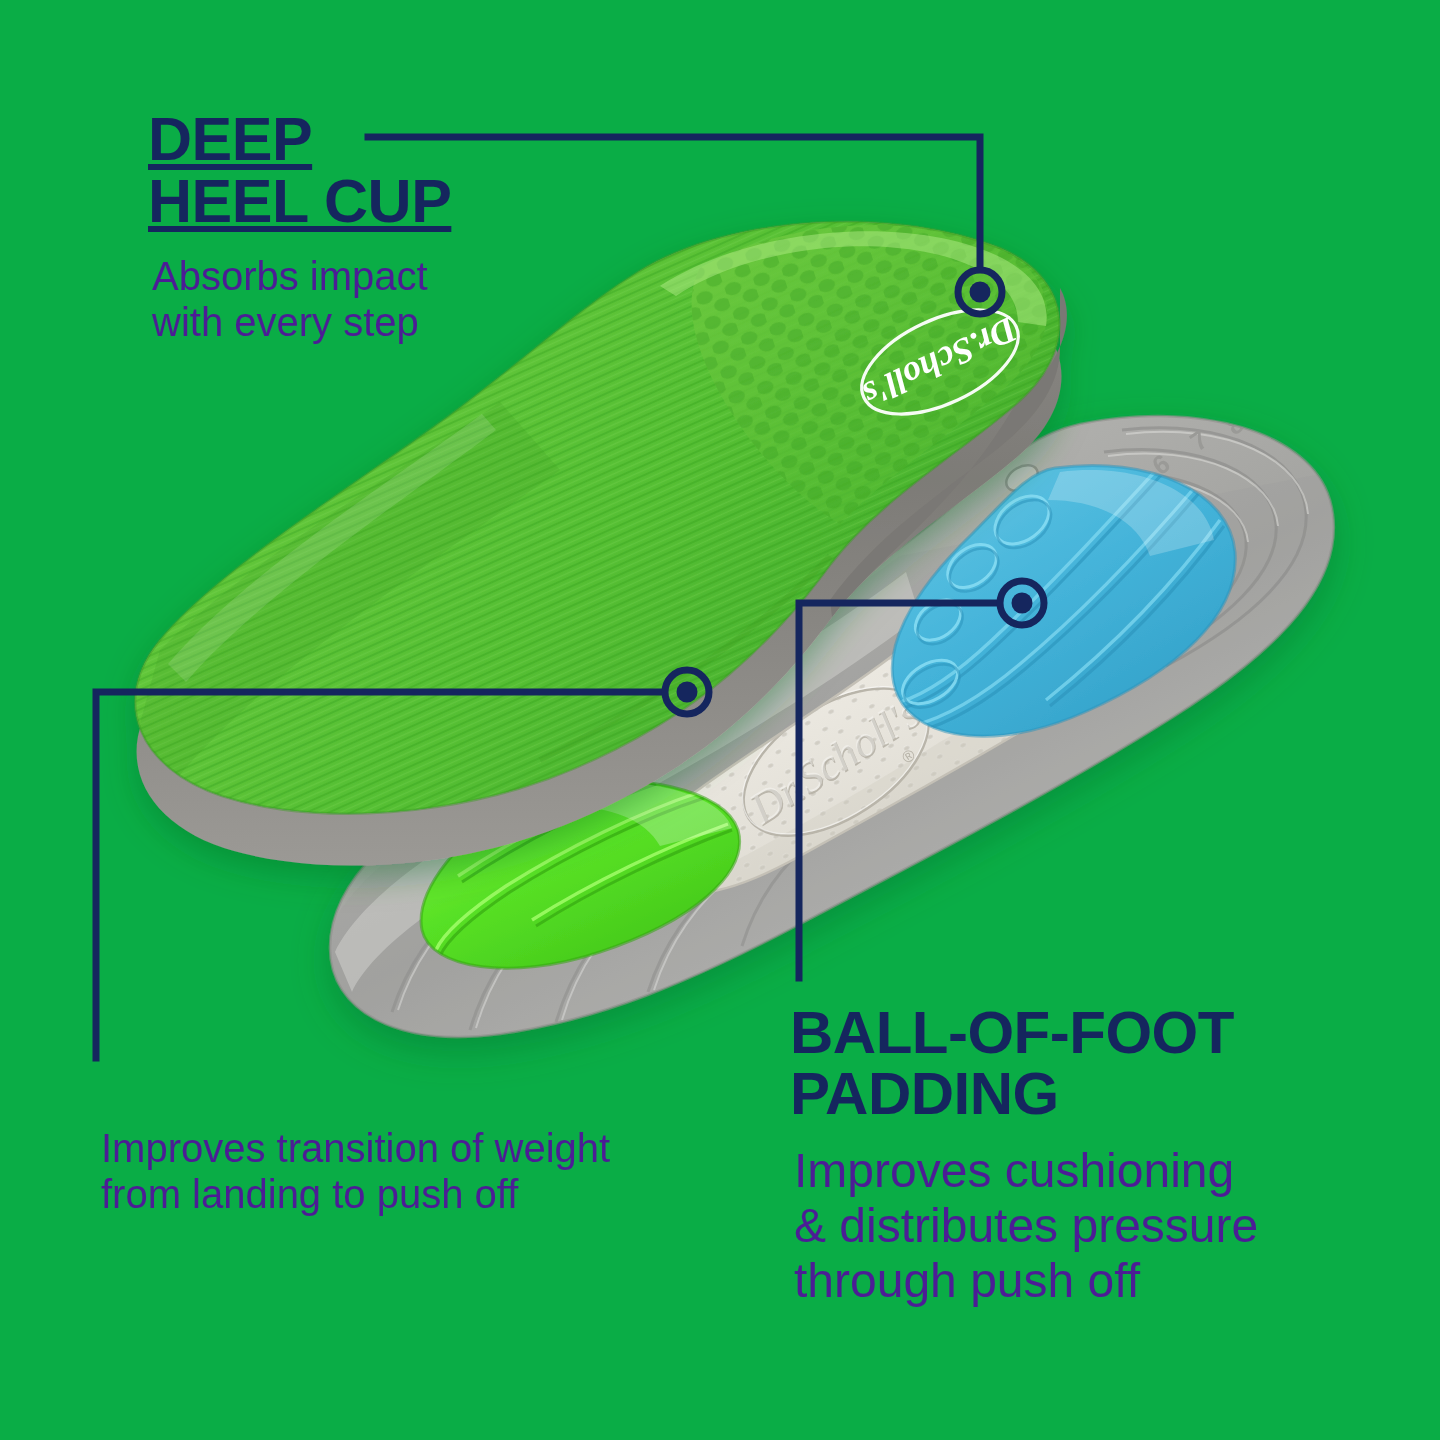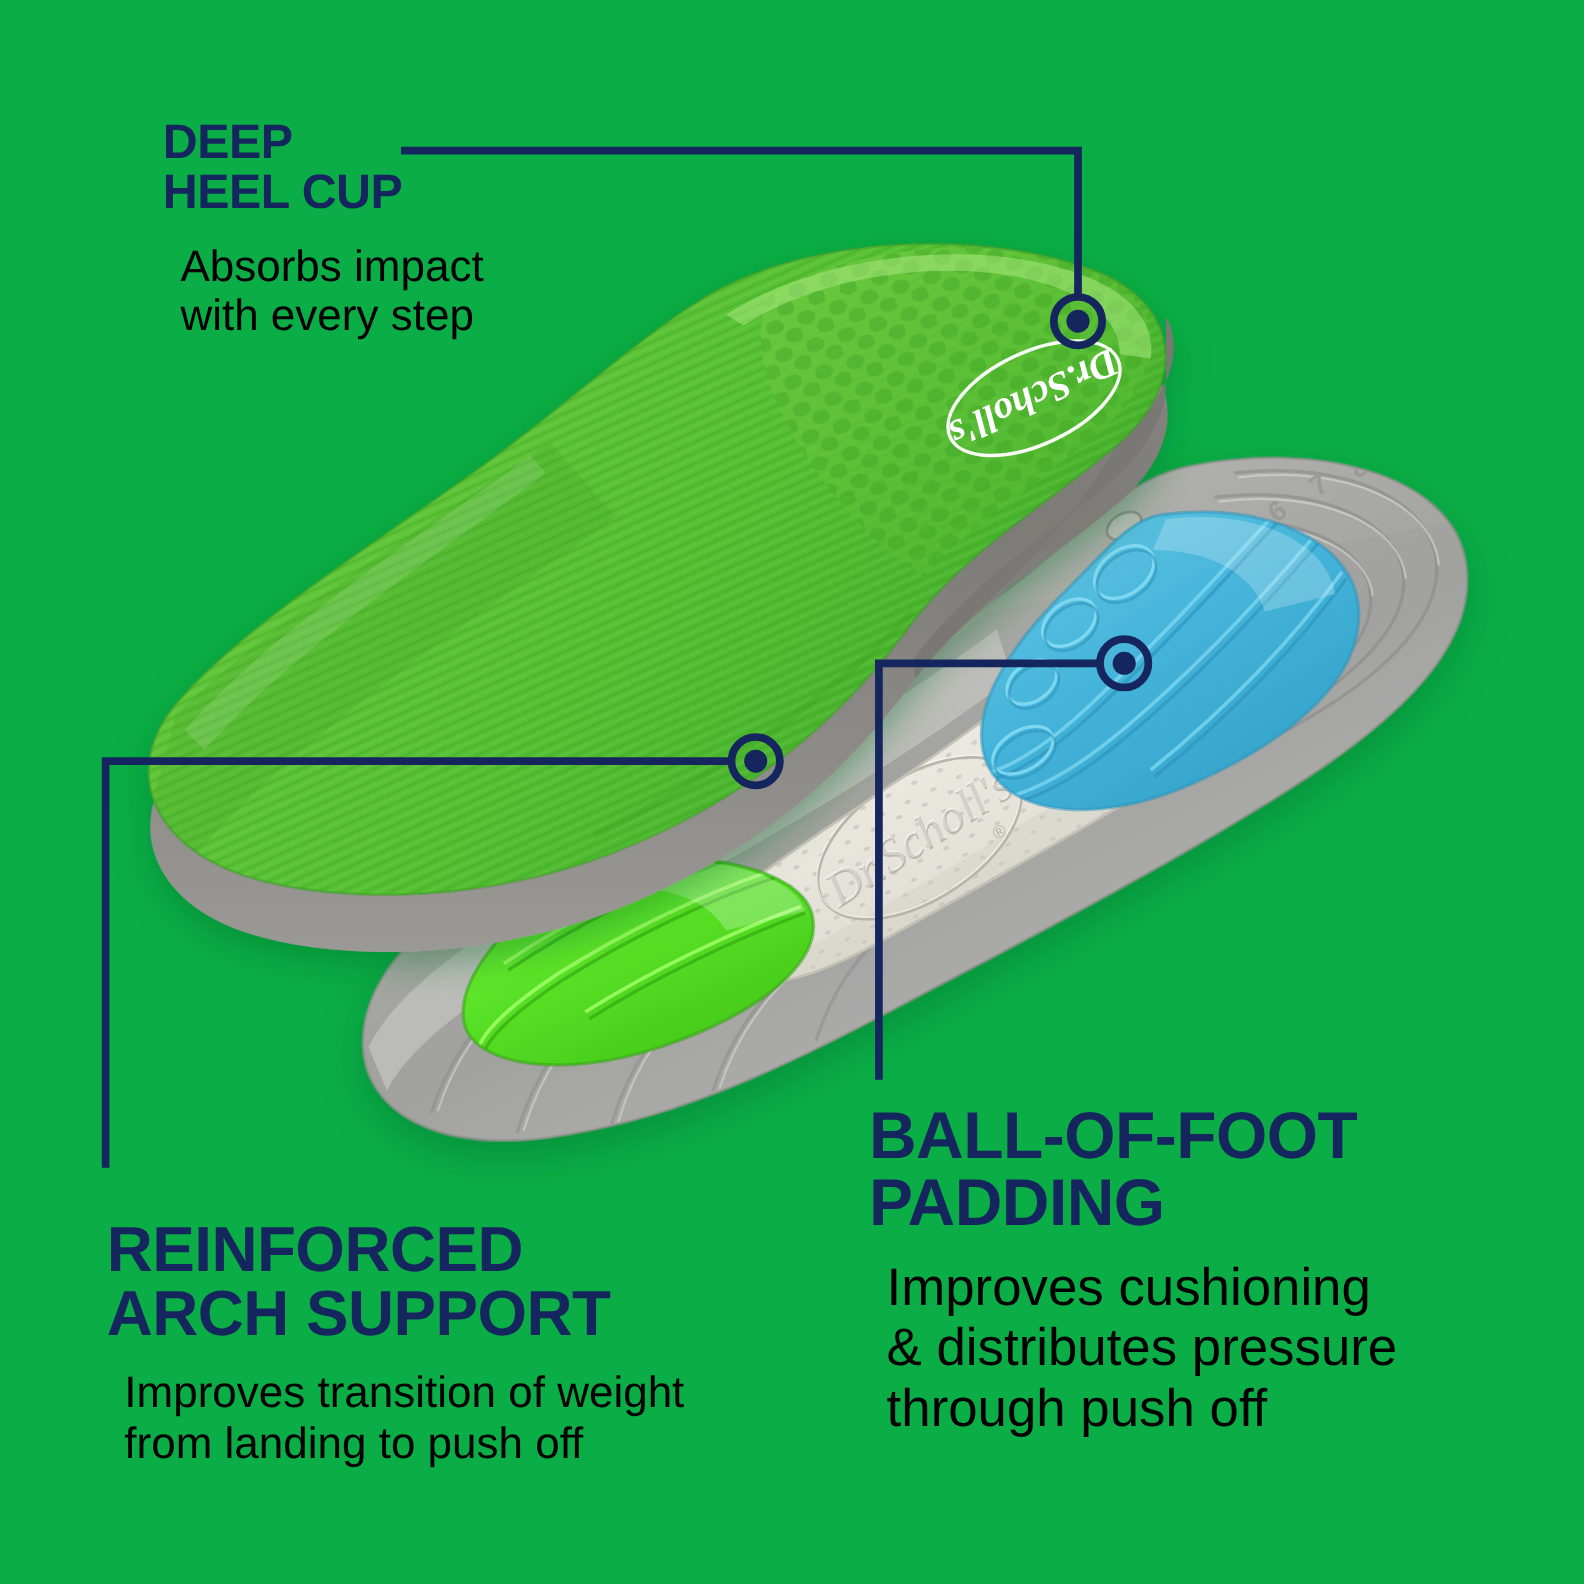--- a/index.html
+++ b/index.html
@@ -31,28 +31,28 @@
 
   .callout .title {
     color: #15265e;
     font-weight: bold;
     letter-spacing: -0.5px;
     line-height: 1.02;
     margin: 0;
     white-space: pre-line;
   }
   .callout .desc {
-    color: #000000;
+    color: #4c1d95;
     line-height: 1.14;
-    margin: 16px;
+    margin: 4px;
     white-space: pre-line;
   }
 
   #callout-heel-cup { left: 148px; top: 108px; }
-  #callout-heel-cup .title { font-size: 44px; }
+  #callout-heel-cup .title { font-size: 61px; text-decoration: underline; }
   #callout-heel-cup .desc  { font-size: 40px; margin-top: 22px; }
 
   #callout-arch { left: 97px; top: 1106px; }
   #callout-arch .title { font-size: 58px; }
   #callout-arch .desc  { font-size: 40px; margin-top: 20px; }
 
   #callout-ball { left: 790px; top: 1002px; }
   #callout-ball .title { font-size: 60px; }
   #callout-ball .desc  { font-size: 48px; margin-top: 20px; }
 
@@ -479,22 +479,20 @@
   </svg>
 
   <div class="callout" id="callout-heel-cup">
     <p class="title">DEEP
 HEEL CUP</p>
     <p class="desc">Absorbs impact
 with every step</p>
   </div>
 
   <div class="callout" id="callout-arch">
-    <p class="title">REINFORCED
-ARCH SUPPORT</p>
     <p class="desc">Improves transition of weight
 from landing to push off</p>
   </div>
 
   <div class="callout" id="callout-ball">
     <p class="title">BALL-OF-FOOT
 PADDING</p>
     <p class="desc">Improves cushioning
 &amp; distributes pressure
 through push off</p>

